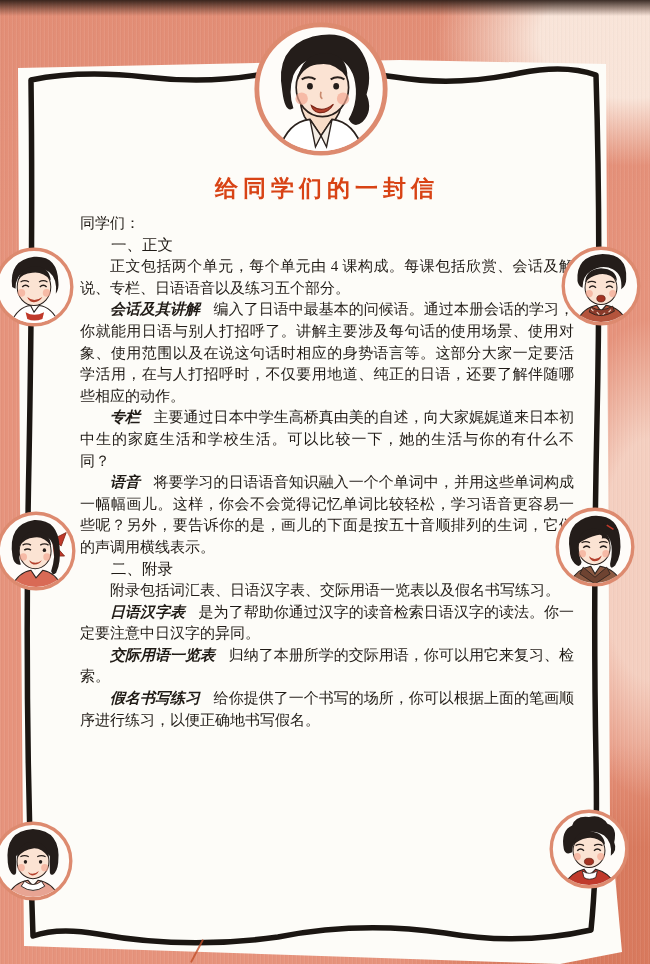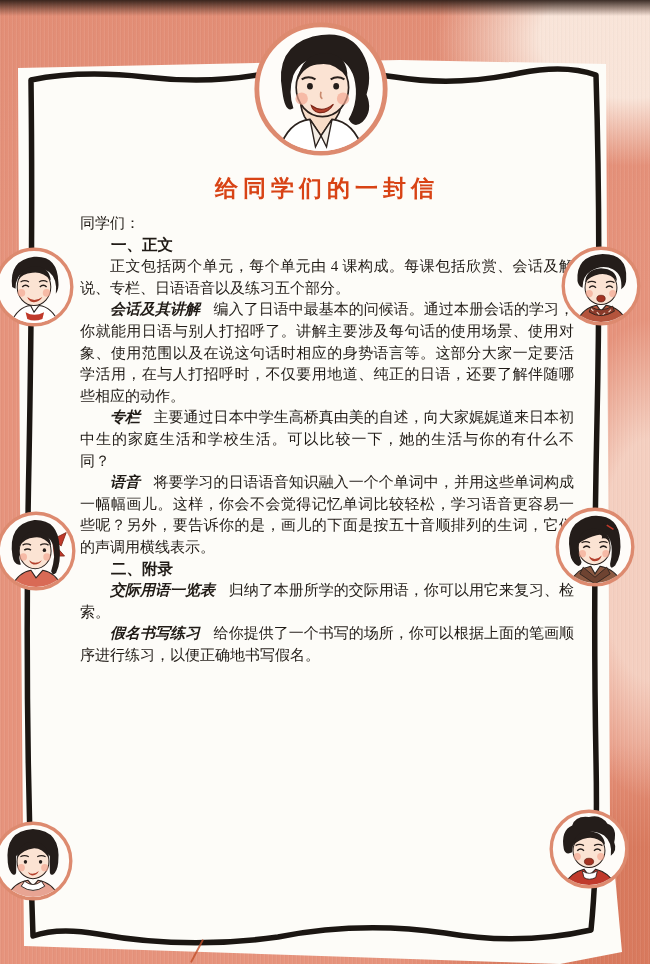--- a/index.html
+++ b/index.html
@@ -38,21 +38,21 @@
   }
   .letter h1{
     margin:0 0 11px 0;text-align:center;
     font-family:"DejaVu Sans","Liberation Sans",sans-serif;
     font-weight:bold;font-size:23px;letter-spacing:5px;line-height:28px;
   }
   .salutation{margin:0;}
   .letter p.para{margin:0;text-indent:2em;}
   .letter p.heading{
     font-family:"DejaVu Sans","Liberation Sans",sans-serif;
-    font-weight:bold;font-size:15.5px;
+    font-weight:normal;font-size:15.5px;
   }
   .letter .lead{
     font-style:italic;font-weight:600;margin-right:.9em;
   }
   
   .badge{position:absolute;}
   .badge svg{display:block;}
 </style>
 </head>
 <body>
@@ -75,20 +75,22 @@
 <div class="letter">
   <h1 style="color:#d84315">给同学们的一封信</h1>
   <p class="salutation">同学们：</p>
   <div>
       <p class="para heading">一、正文</p>
       <p class="para body">正文包括两个单元，每个单元由 4 课构成。每课包括欣赏、会话及解说、专栏、日语语音以及练习五个部分。</p>
       <p class="para term"><span class="lead">会话及其讲解</span>编入了日语中最基本的问候语。通过本册会话的学习，你就能用日语与别人打招呼了。讲解主要涉及每句话的使用场景、使用对象、使用范围以及在说这句话时相应的身势语言等。这部分大家一定要活学活用，在与人打招呼时，不仅要用地道、纯正的日语，还要了解伴随哪些相应的动作。</p>
       <p class="para term"><span class="lead">专栏</span>主要通过日本中学生高桥真由美的自述，向大家娓娓道来日本初中生的家庭生活和学校生活。可以比较一下，她的生活与你的有什么不同？</p>
       <p class="para term"><span class="lead">语音</span>将要学习的日语语音知识融入一个个单词中，并用这些单词构成一幅幅画儿。这样，你会不会觉得记忆单词比较轻松，学习语音更容易一些呢？另外，要告诉你的是，画儿的下面是按五十音顺排列的生词，它们的声调用横线表示。</p>
       <p class="para heading">二、附录</p>
+      <p class="para body">附录包括词汇表、日语汉字表、交际用语一览表以及假名书写练习。</p>
+      <p class="para term"><span class="lead">日语汉字表</span>是为了帮助你通过汉字的读音检索日语汉字的读法。你一定要注意中日汉字的异同。</p>
       <p class="para term"><span class="lead">交际用语一览表</span>归纳了本册所学的交际用语，你可以用它来复习、检索。</p>
       <p class="para term"><span class="lead">假名书写练习</span>给你提供了一个书写的场所，你可以根据上面的笔画顺序进行练习，以便正确地书写假名。</p>
     </div>
 </div>
 
 <div class="badge" style="left:252px;top:20px;width:138px;height:138px">
   <svg width="138" height="138" viewBox="0 0 100 100">
     <circle cx="50" cy="50" r="46.5" fill="#fefcf9" stroke="#dd8a6f" stroke-width="3.5"></circle>
     <clipPath id="c0">
         <circle cx="50" cy="50" r="45"></circle>

